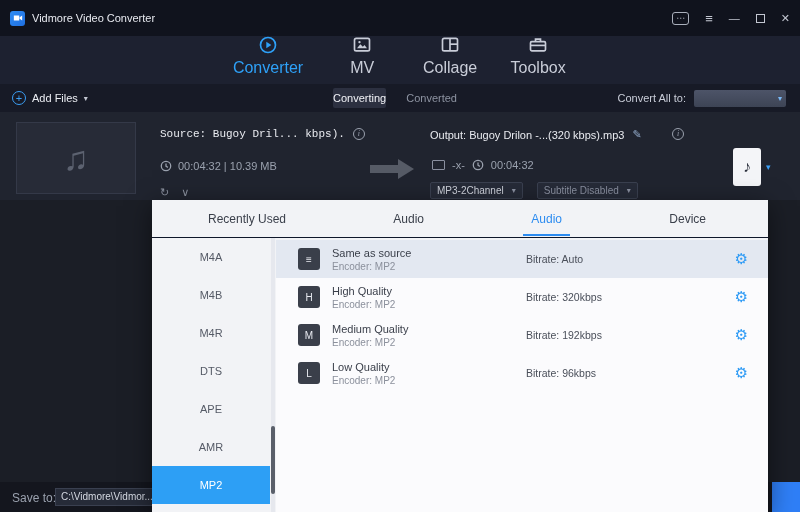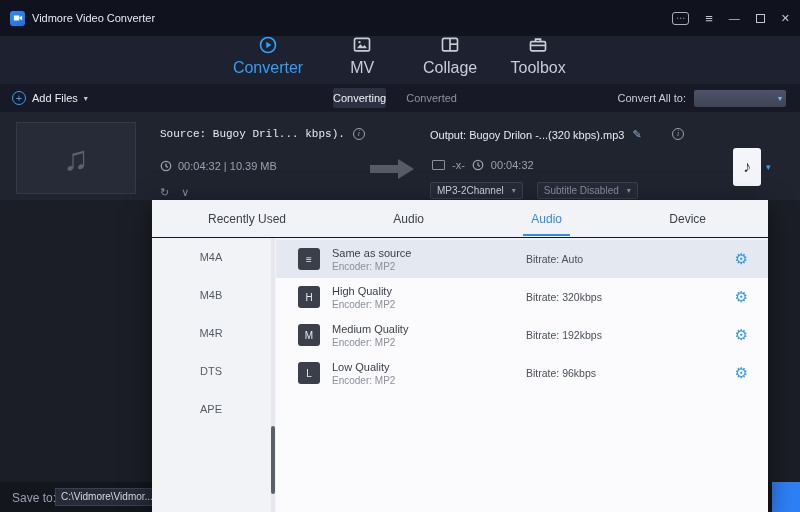--- a/index.html
+++ b/index.html
@@ -257,20 +257,22 @@
       <span class="ptab active">Audio</span>
       <span class="ptab">Device</span>
     </div>
 
     <div class="sidebar">
       <div class="sitem">M4A</div>
       <div class="sitem">M4B</div>
       <div class="sitem">M4R</div>
       <div class="sitem">DTS</div>
       <div class="sitem">APE</div>
+      <div class="sitem">AMR</div>
+      <div class="sitem selected">MP2</div>
     </div>
     <div class="sscroll-track"></div>
     <div class="sscroll-thumb"></div>
 
     <div class="plist">
 
       <div class="prow sel">
         <span class="pbadge">≡</span>
         <span class="ptxt">
           <span class="pname">Same as source</span>

